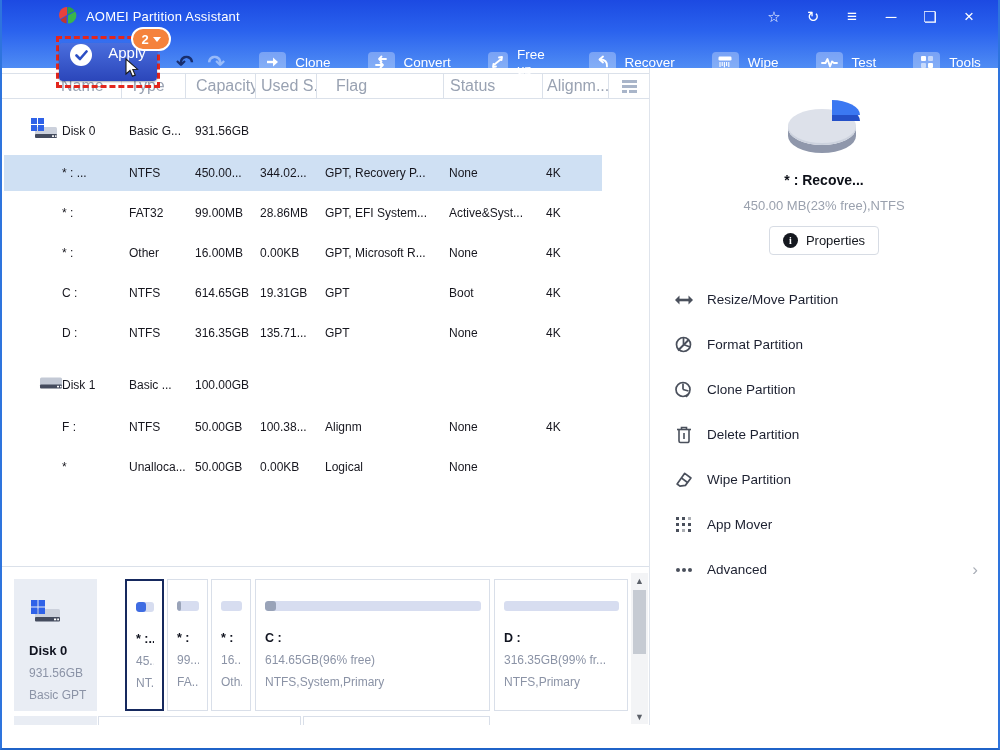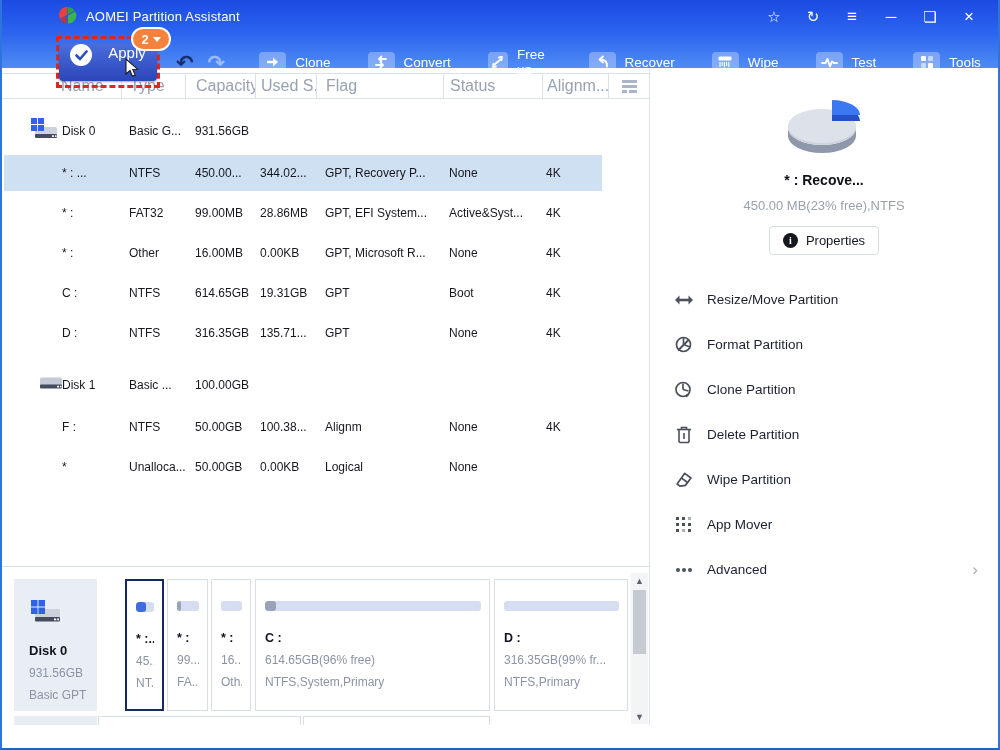--- a/index.html
+++ b/index.html
@@ -46,21 +46,21 @@
   .right{flex:1;border-left:1px solid #dfe4ec;position:relative;}
 
   
   .thead,.row{display:grid;grid-template-columns:119px 64px 70px 61px 127px 99px 66px 41px;align-items:center;}
   .thead{margin-top:5px;height:26px;border-top:1px solid #dbe1ea;border-bottom:1px solid #dbe1ea;
     color:#99a2b2;font-size:16px;}
   .thead>div{height:100%;display:flex;align-items:center;overflow:hidden;white-space:nowrap;}
   .thead>div:not(:first-child){border-left:1px solid #dbe1ea;}
   .h-name{padding-left:59px;}
   .h-type{padding-left:8px;}.h-cap{padding-left:10px;}.h-used{padding-left:5px;}
-  .h-flag{padding-left:9px;}.h-status{padding-left:6px;}.h-align{padding-left:4px;}
+  .h-flag{padding-left:19px;}.h-status{padding-left:6px;}.h-align{padding-left:4px;}
   .h-view{justify-content:center;}
 
   .rows{height:467px;overflow:hidden;font-size:12px;color:#17171f;}
   .row{position:relative;height:40px;}
   .row>div{overflow:hidden;white-space:nowrap;position:relative;z-index:1;}
   .row .c-name{padding-left:60px;}
   .row .c-type{padding-left:8px;}.row .c-cap{padding-left:10px;}.row .c-used{padding-left:5px;}
   .row .c-flag{padding-left:9px;}.row .c-status{padding-left:6px;}.row .c-align{padding-left:4px;}
   .row.diskrow{height:44px;margin-top:10px;}
   .disk-ico{position:absolute;left:29px;top:50%;transform:translateY(-50%);z-index:1;}

